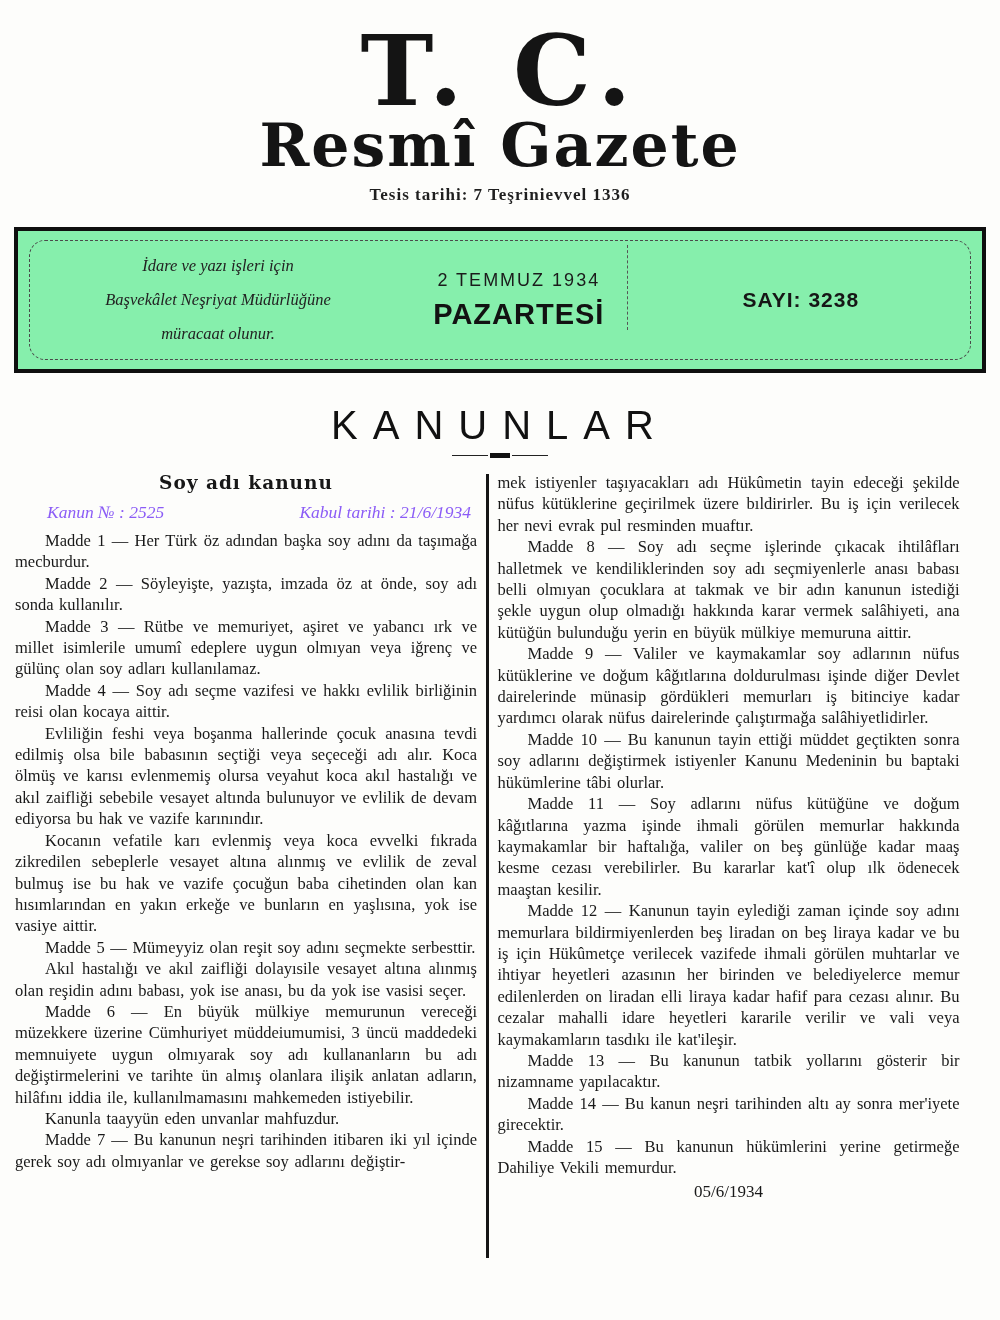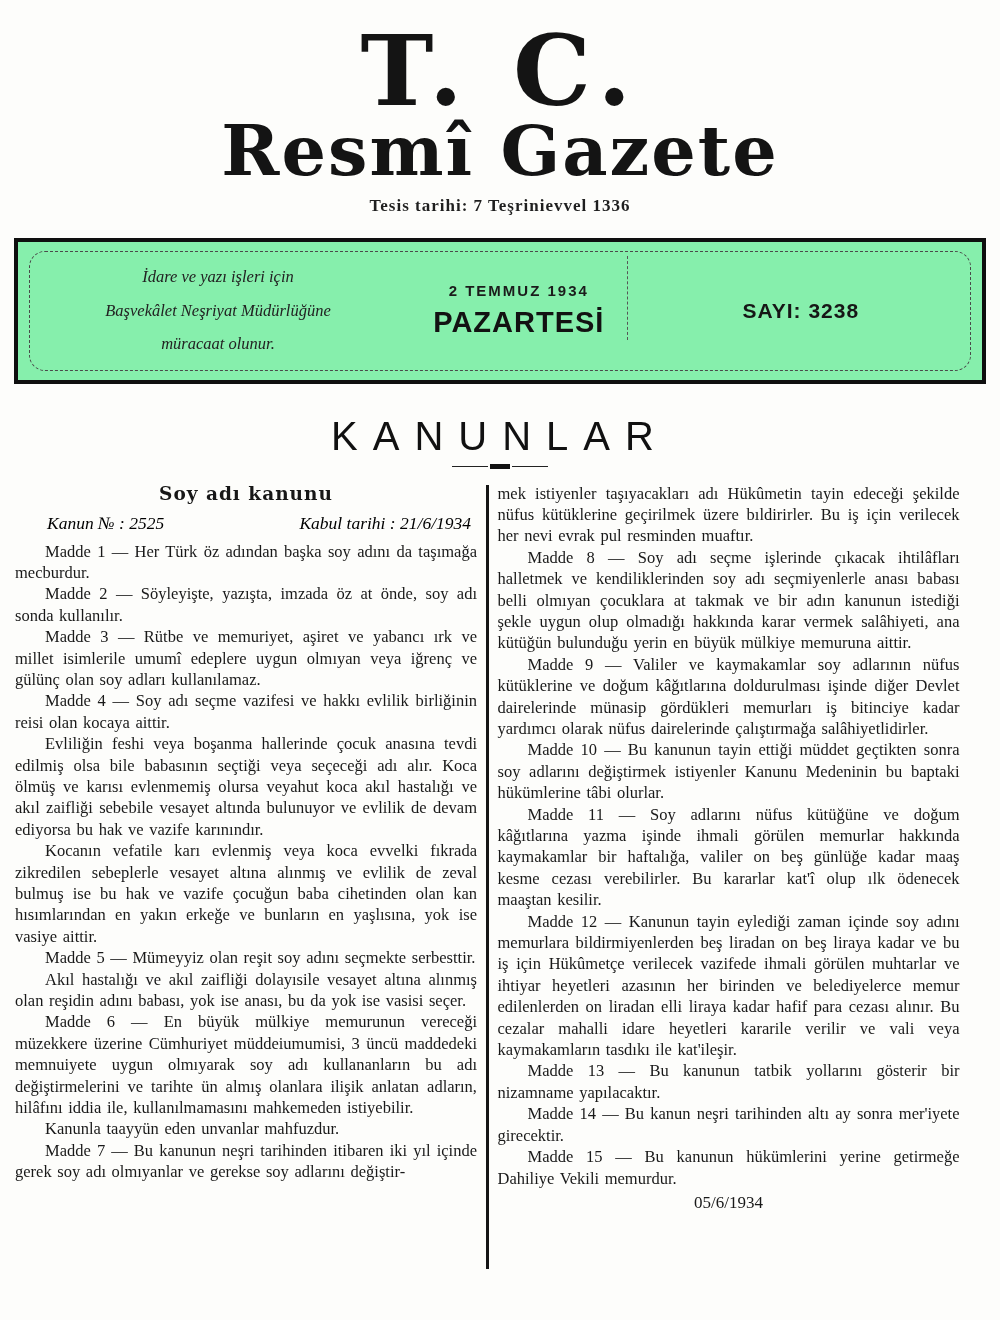--- a/index.html
+++ b/index.html
@@ -19,21 +19,21 @@
     font-family:"DejaVu Serif", serif;
     font-weight:bold;
     font-size:98px;
     line-height:1.0;
     letter-spacing:8px;
     color:#141414;
   }
   .masthead-title{
     font-family:"DejaVu Serif", serif;
     font-weight:bold;
-    font-size:70px;
+    font-size:60px;
     line-height:1.05;
     letter-spacing:2px;
     margin-top:-6px;
     color:#141414;
   }
   .masthead-founded{
     font-size:17px;
     font-weight:bold;
     letter-spacing:1px;
     margin-top:8px;
@@ -62,22 +62,22 @@
     font-size:16.5px;
     line-height:2.05;
     color:#222;
   }
   .info-cell-center{
     flex:0 0 24%;
     text-align:center;
   }
   .info-date{
     font-family:"Liberation Sans", sans-serif;
-    font-weight:bold;
-    font-size:15px;
+    font-weight:normal;
+    font-size:18px;
     letter-spacing:2px;
     color:#1b1b1b;
   }
   .info-day{
     font-family:"Liberation Sans", sans-serif;
     font-weight:bold;
     font-size:29px;
     letter-spacing:1px;
     margin-top:7px;
     color:#121212;
@@ -140,21 +140,21 @@
     margin:0 0 9px 0;
     color:#171717;
   }
   .law-meta{
     display:flex;
     justify-content:space-between;
     font-style:italic;
     font-size:17.5px;
     padding:0 6px 0 32px;
     margin-bottom:7px;
-    color:#000000;
+    color:#8b5cf6;
   }
   .col p{
     margin:0;
     font-size:16.5px;
     line-height:21.4px;
     text-align:justify;
     text-indent:30px;
     color:#191919;
     word-spacing:1.5px;
   }

